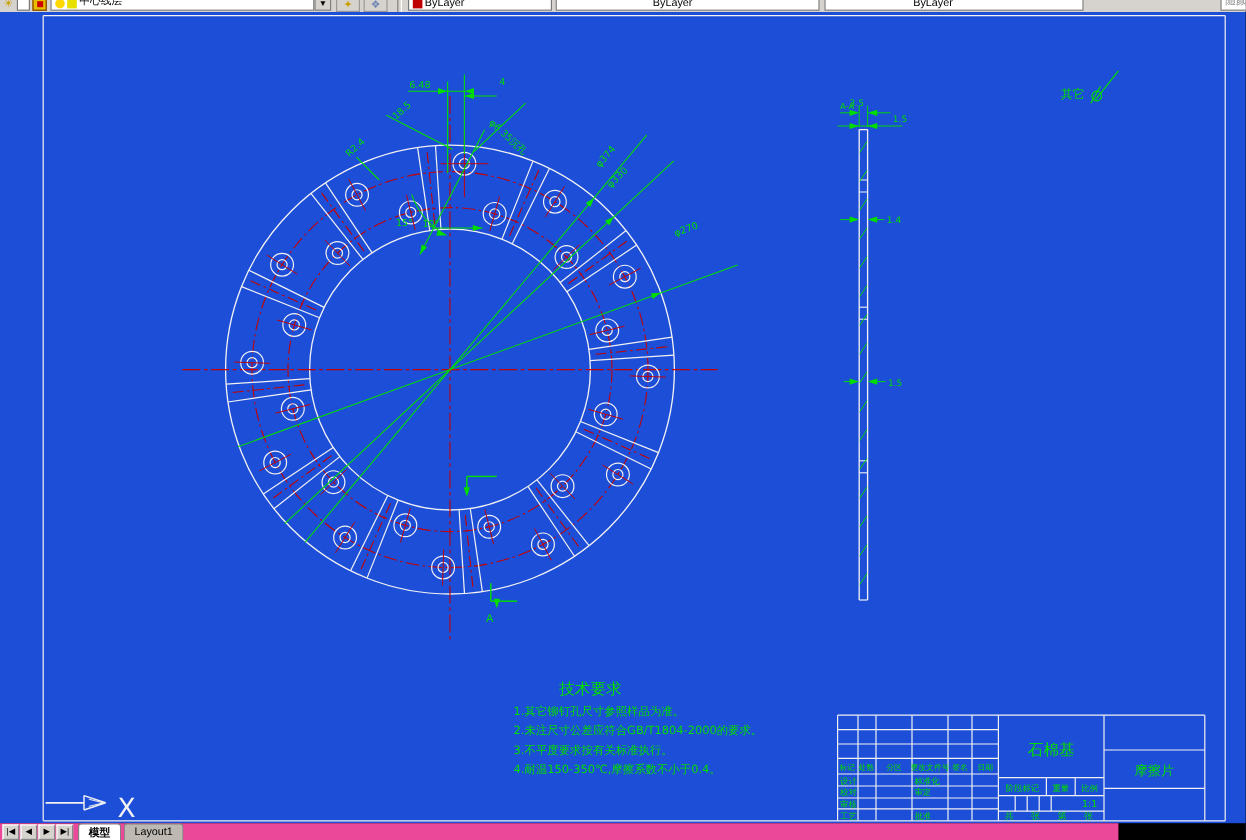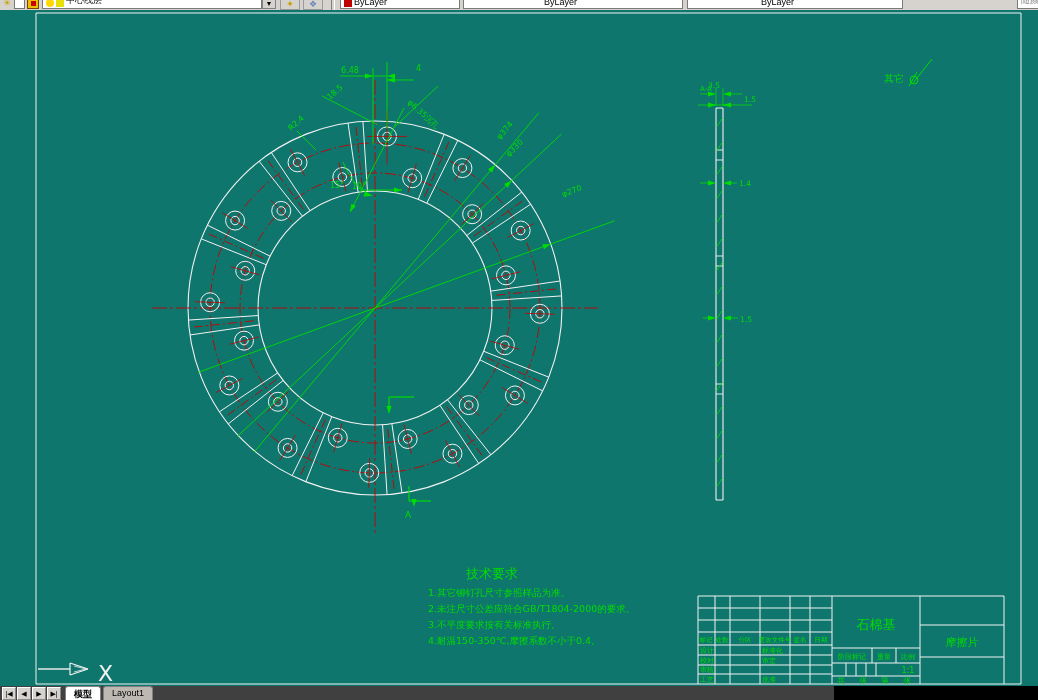--- a/index.html
+++ b/index.html
@@ -9,23 +9,23 @@
   .tb-icon{position:absolute;top:-3px;width:12px;height:12px;font-size:9px;line-height:12px;text-align:center;}
   .combo{position:absolute;top:-9px;height:18px;background:#fff;border:1px solid #7a7a7a;font-size:9px;color:#000;
          display:flex;align-items:flex-end;padding:0 3px 1px 3px;box-sizing:border-box;white-space:nowrap;overflow:hidden;}
   .combo-arrow{position:absolute;top:-9px;width:14px;height:18px;background:#d6d3ce;border:1px solid #808080;
          font-size:7px;text-align:center;line-height:24px;box-sizing:border-box;}
   .tb-btn{position:absolute;top:-10px;width:20px;height:20px;background:#d6d3ce;border:1px solid #9a9a9a;
          font-size:9px;text-align:center;line-height:26px;box-sizing:border-box;overflow:hidden;}
   .tb-sep{position:absolute;top:0;width:2px;height:10px;border-left:1px solid #808080;border-right:1px solid #fff;}
   .mini{display:inline-block;width:8px;height:8px;margin-right:2px;}
   
-  #canvas-wrap{position:absolute;left:0;top:10px;width:1038px;height:676px;background:#0f766e;}
+  #canvas-wrap{position:absolute;left:0;top:10px;width:1038px;height:676px;background:#1d4ed8;}
   
-  #tabbar{position:absolute;left:0;top:686px;width:834px;height:14px;background:#404040;overflow:hidden;
+  #tabbar{position:absolute;left:0;top:686px;width:932px;height:14px;background:#ec4899;overflow:hidden;
           display:flex;align-items:flex-start;}
   .nav-btn{width:14px;height:13px;background:#d6d3ce;border:1px solid #888;border-top-color:#fff;border-left-color:#fff;
           font-size:7px;line-height:12px;text-align:center;color:#000;box-sizing:border-box;}
   .sheet-tab{height:16px;padding:1px 8px 0 8px;font-size:9px;color:#000;border:1px solid #808080;border-bottom:none;
           background:#bdb9b2;border-radius:3px 3px 0 0;margin-left:2px;}
   .sheet-tab.active{background:#fff;font-weight:bold;}
 </style>
 </head>
 <body>
 

